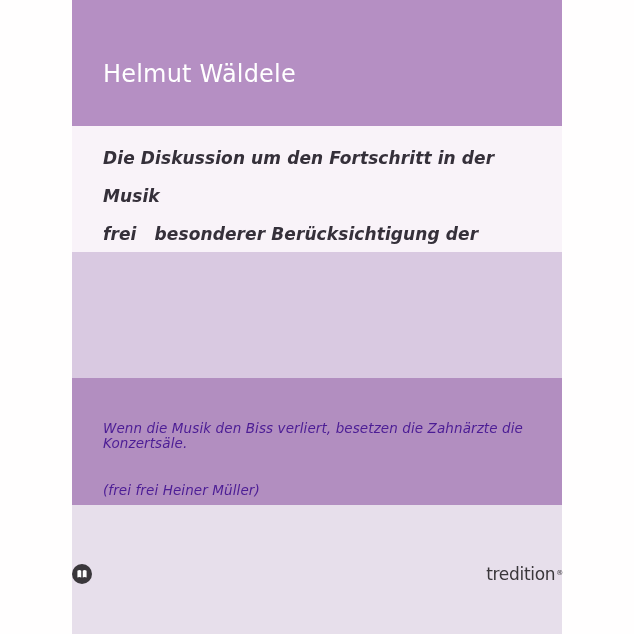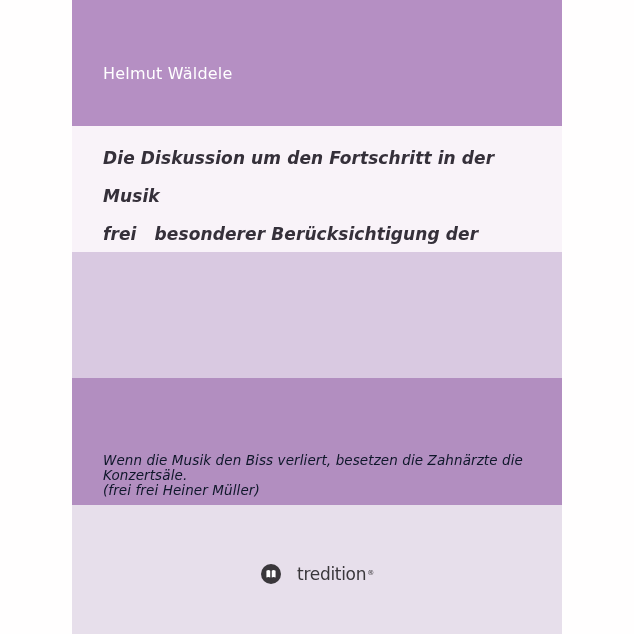--- a/index.html
+++ b/index.html
@@ -28,21 +28,21 @@
   }
   .band { width: 100%; box-sizing: border-box; }
 
   .band-author {
     height: 126px;
     background: #b58fc3;
     padding: 62px 40px 0 31px;
   }
   .author-name {
     color: #ffffff;
-    font-size: 16px;
+    font-size: 24px;
     line-height: 24px;
     font-weight: normal;
     letter-spacing: 0.2px;
   }
 
   .band-title {
     height: 126px;
     background: #f9f3f9;
     padding: 13px 40px 0 31px;
     font-style: italic;
@@ -63,36 +63,37 @@
 
   .band-quote {
     height: 127px;
     background: #b28ec0;
     display: flex;
     flex-direction: column;
     justify-content: flex-end;
     padding: 0 36px 7px 31px;
   }
   .quote-line {
-    color: #0f172a;
+    color: #4c1d95;
     font-style: italic;
     font-size: 13.5px;
     line-height: 15px;
     letter-spacing: 0.1px;
+    margin-top: 32px;
   }
 
   .band-footer {
     height: 129px;
     background: #e7dfeb;
   }
   .publisher-logo {
     margin-top: 59px;
     display: flex;
     align-items: center;
-    justify-content: center;
+    justify-content: space-between;
     gap: 16px;
   }
   .logo-mark {
     width: 20px;
     height: 20px;
     display: block;
   }
   .logo-wordmark {
     color: #3a373b;
     font-size: 17px;

